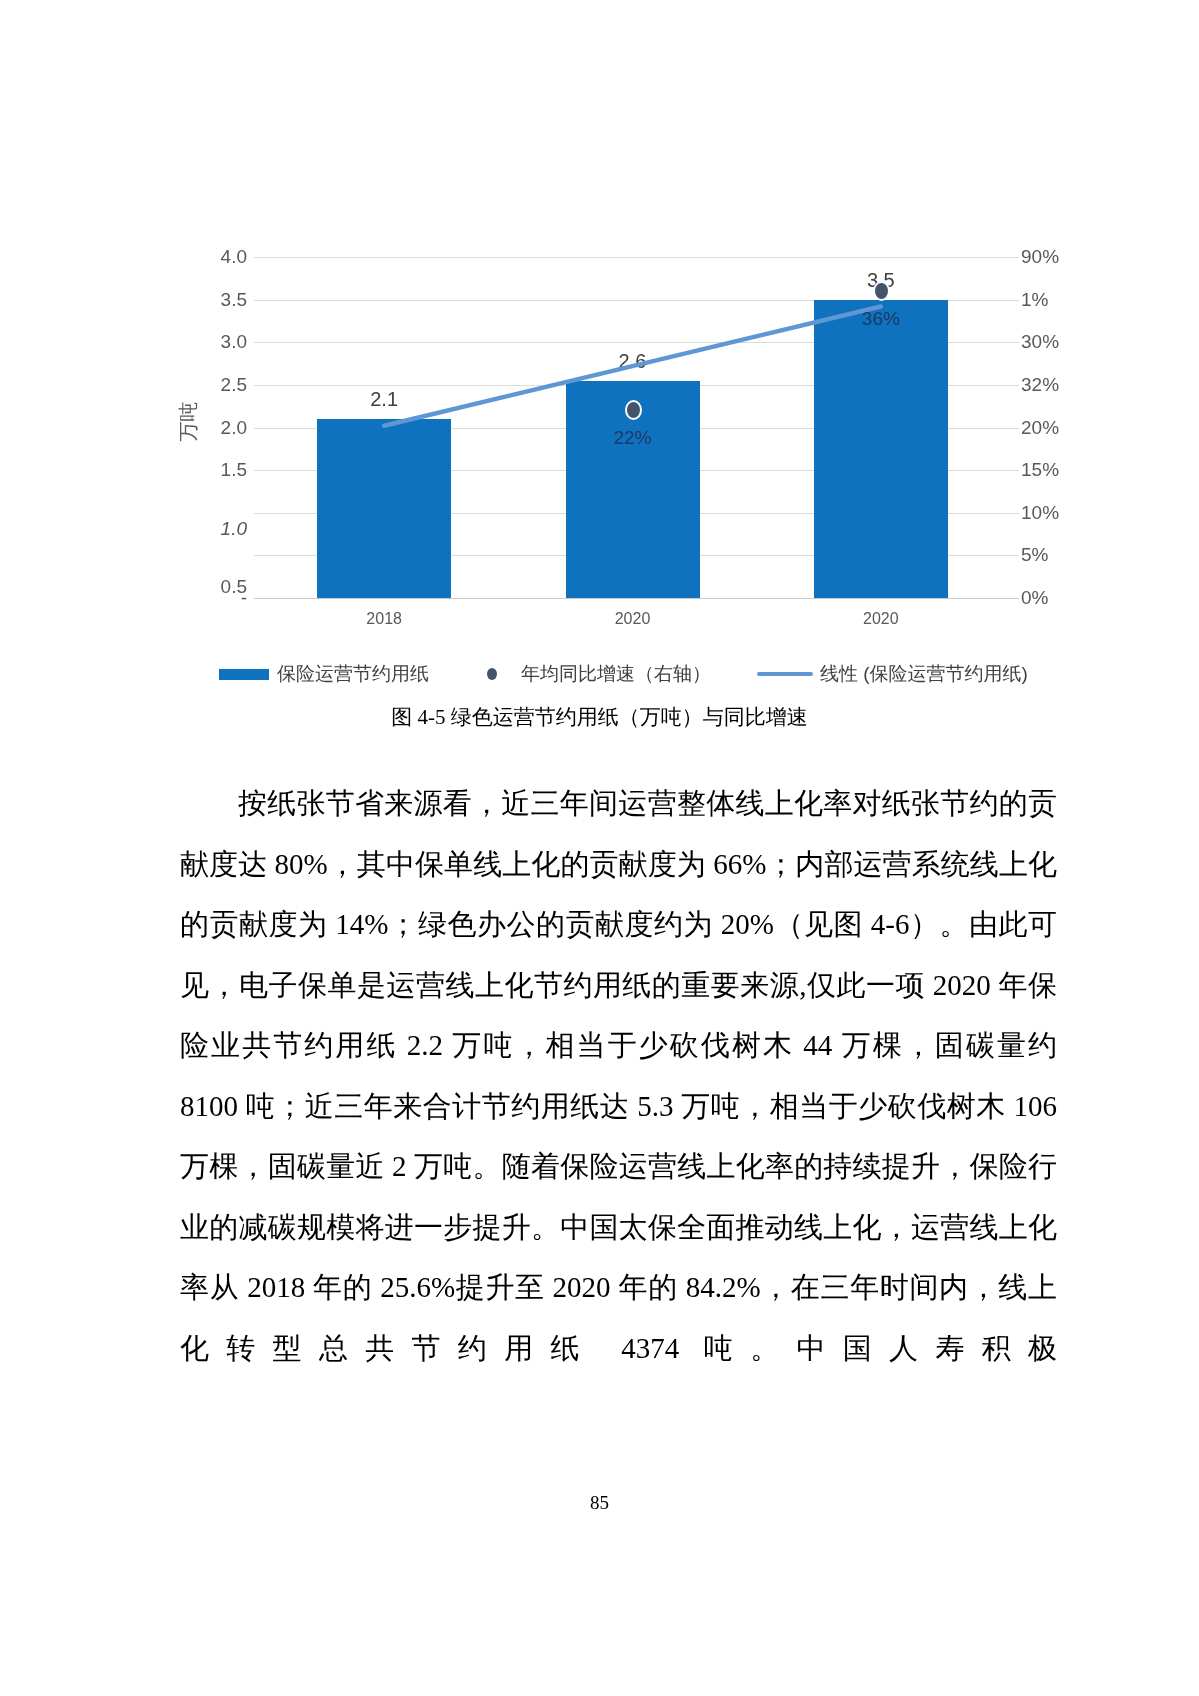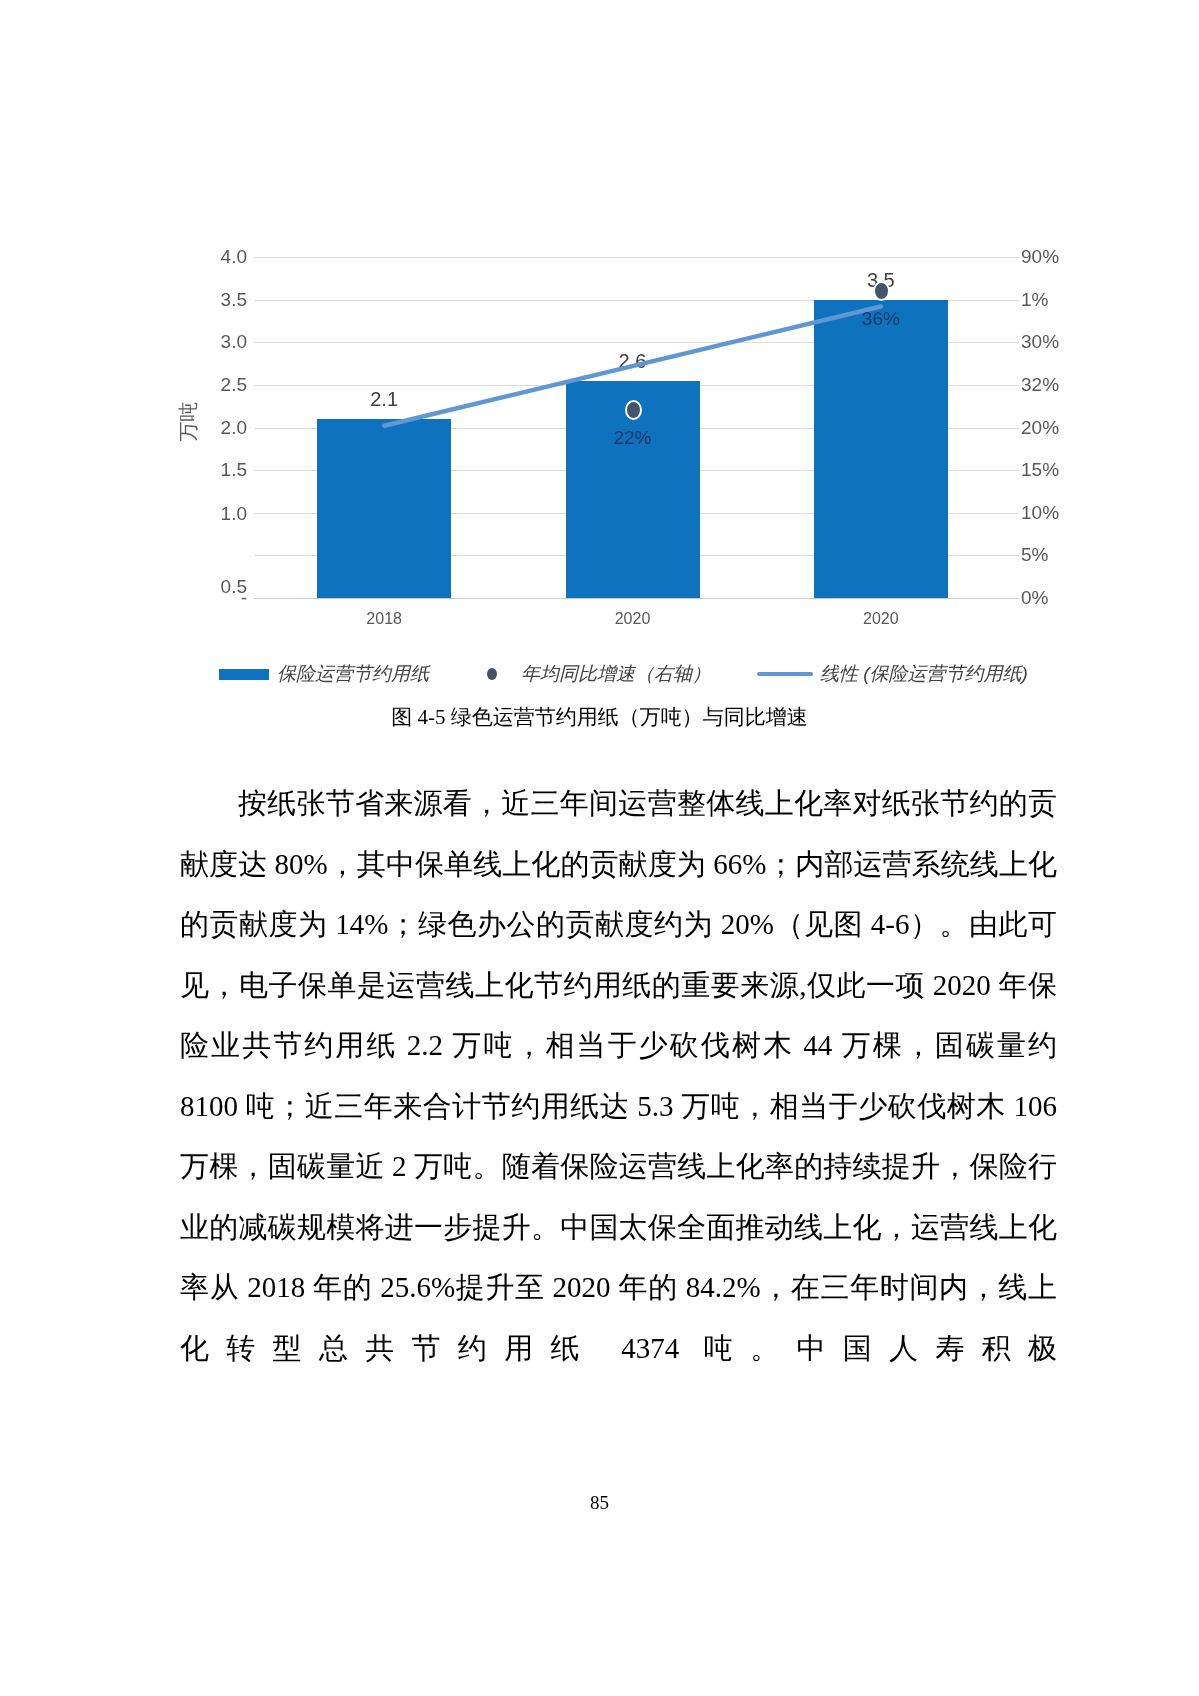--- a/index.html
+++ b/index.html
@@ -15,21 +15,21 @@
   .bar{position:absolute;width:134px;}
   .val-label{position:absolute;width:90px;text-align:center;font-size:20px;color:#404040;}
   .pct-label{position:absolute;width:90px;text-align:center;font-size:19px;color:#1f3864;}
   .marker{position:absolute;width:13px;height:16px;border-radius:50%;border:2px solid #ffffff;box-sizing:content-box;}
   .xtick{position:absolute;width:120px;text-align:center;font-size:16px;color:#595959;top:353px;}
   .trend-svg{position:absolute;left:0;top:0;overflow:visible;}
   .y-axis-title{position:absolute;left:168px;top:408px;font-size:20px;color:#595959;
                 transform:rotate(-90deg);transform-origin:center;}
 
   
-  .legend-item{position:absolute;top:663px;height:22px;display:flex;align-items:center;font-style:italic;}
+  .legend-item{position:absolute;top:663px;height:22px;display:flex;align-items:center;}
   .legend-label{font-size:19px;color:#404040;white-space:nowrap;}
   .sw-bar{width:50px;height:11px;margin-right:8px;}
   .sw-dot{width:10px;height:12px;border-radius:50%;margin-right:24px;}
   .sw-line{width:56px;height:4px;border-radius:2px;margin-right:7px;}
 
   
   .caption{position:absolute;left:0;top:703px;width:1199px;text-align:center;
            font-family:"Liberation Serif","DejaVu Serif",serif;font-size:21px;color:#000;}
   .body-text{position:absolute;left:164px;top:757px;width:877px;margin:16px;
              font-family:"Liberation Serif","DejaVu Serif",serif;font-size:29px;
@@ -56,21 +56,21 @@
       <div class="gridline" style="top: 127.875px;"></div>
       <div class="ytick" style="top: 116.875px;">2.5</div>
       <div class="rtick" style="top: 116.875px;">32%</div>
       <div class="gridline" style="top: 170.5px;"></div>
       <div class="ytick" style="top: 159.5px;">2.0</div>
       <div class="rtick" style="top: 159.5px;">20%</div>
       <div class="gridline" style="top: 213.125px;"></div>
       <div class="ytick" style="top: 202.125px;">1.5</div>
       <div class="rtick" style="top: 202.125px;">15%</div>
       <div class="gridline" style="top: 255.75px;"></div>
-      <div class="ytick" style="top: 246px;">1.0</div>
+      <div class="ytick" style="top: 261px; font-style: italic;">1.0</div>
       <div class="rtick" style="top: 244.75px;">10%</div>
       <div class="gridline" style="top: 298.375px;"></div>
       <div class="ytick" style="top: 279px; margin-top: 40px;">0.5</div>
       <div class="rtick" style="top: 287.375px;">5%</div>
       <div class="gridline axis-line" style="top: 341px;"></div>
       <div class="ytick" style="top: 330px;">-</div>
       <div class="rtick" style="top: 330px;">0%</div>
       <div class="bar" style="left: 57.1667px; top: 161.975px; height: 179.025px; background: rgb(14, 114, 190);"></div>
       <div class="val-label" style="left: 79.1667px; top: 130.975px;">2.1</div>
       <div class="bar" style="left: 305.5px; top: 123.612px; height: 217.387px; background: rgb(14, 114, 190);"></div>

